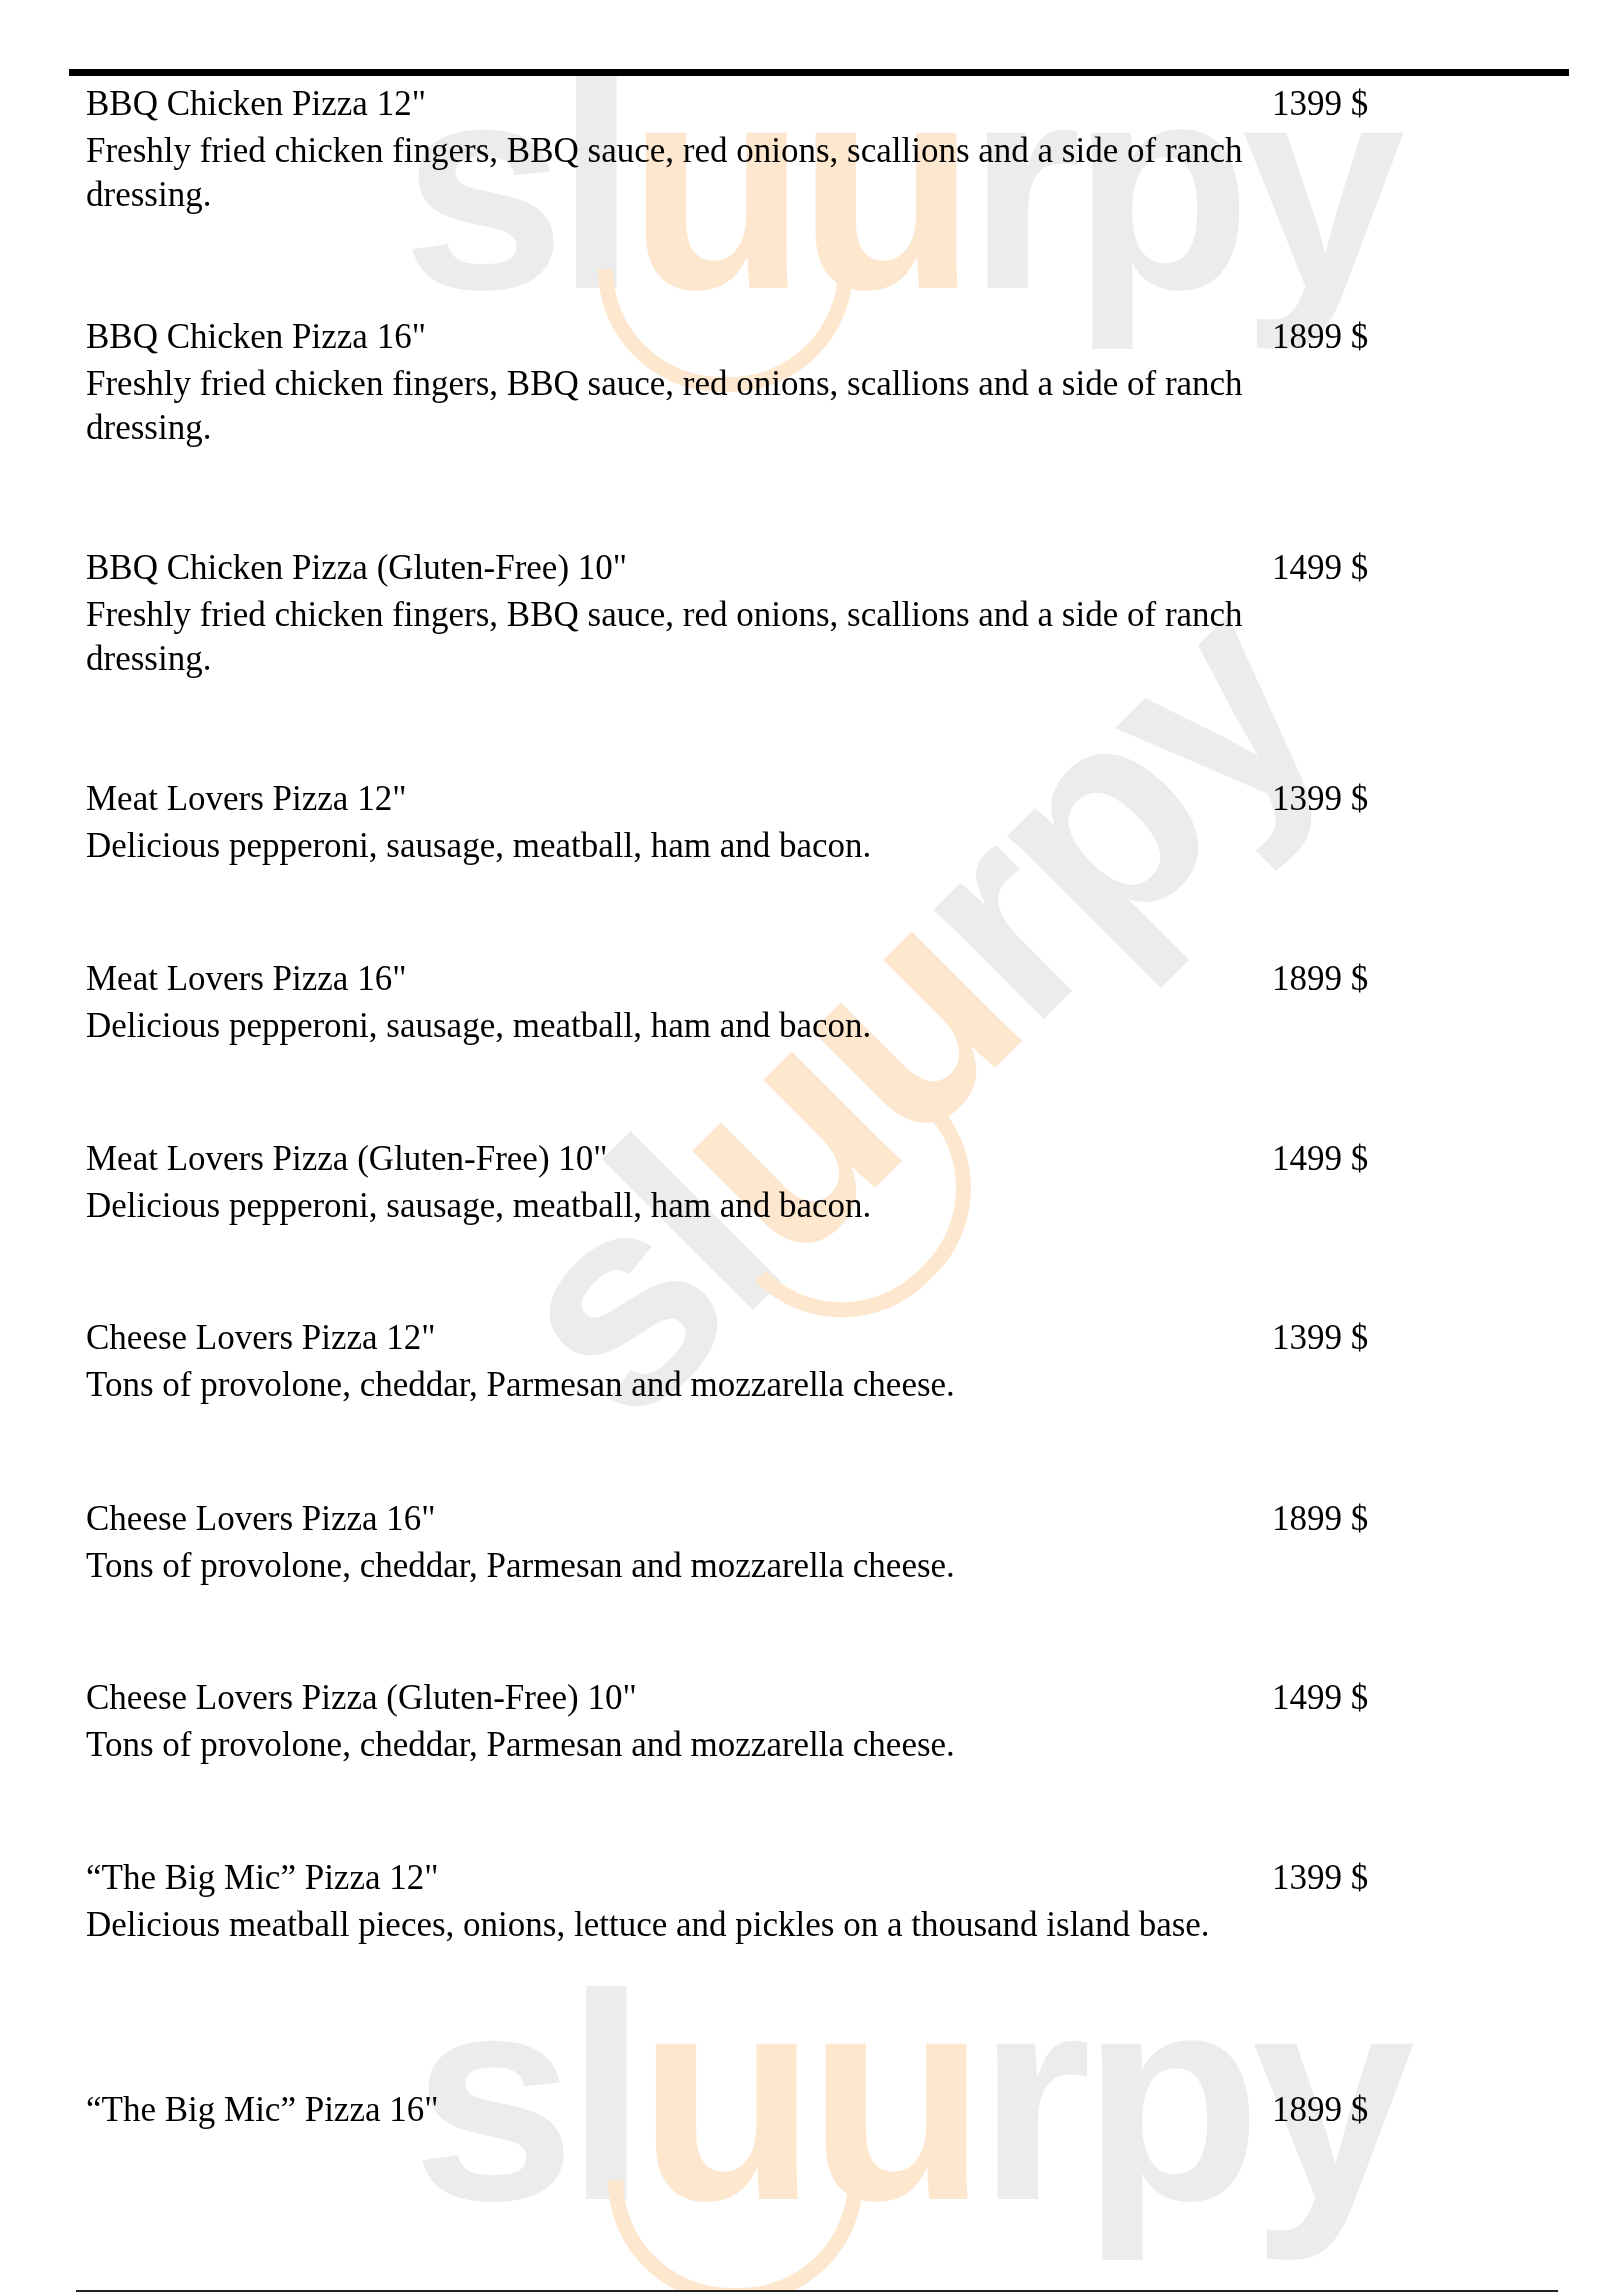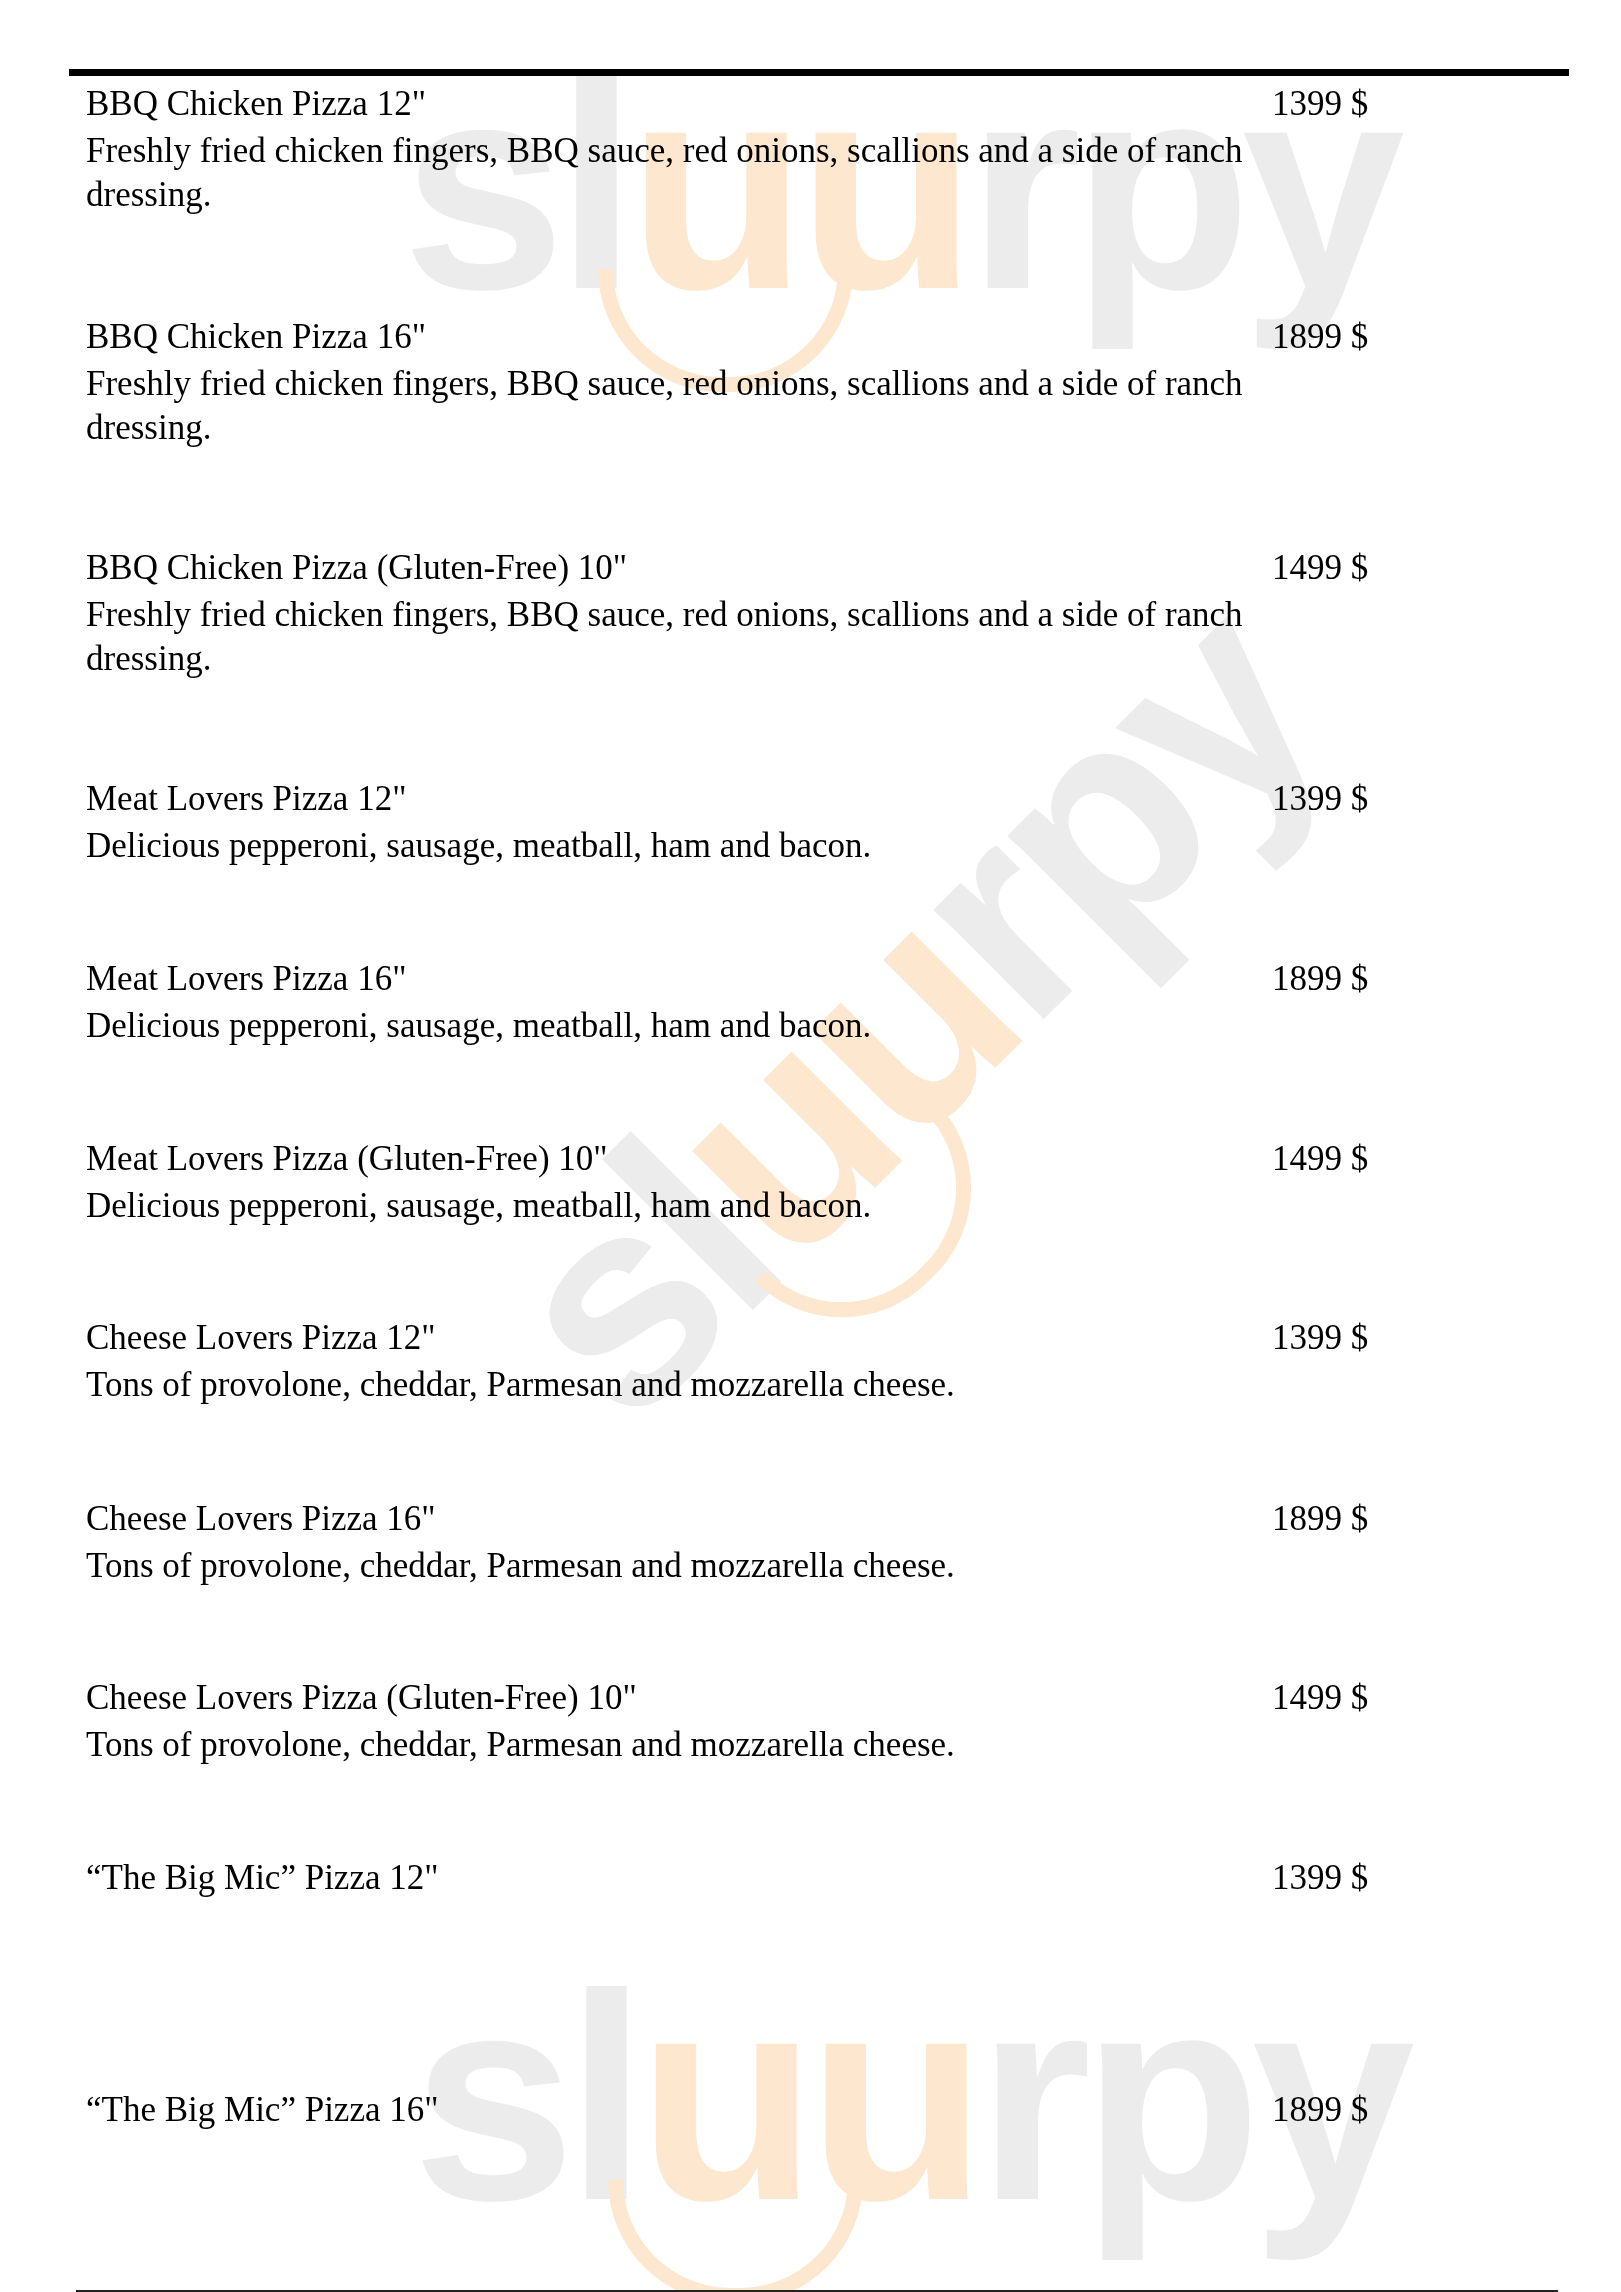--- a/index.html
+++ b/index.html
@@ -93,20 +93,21 @@
     <div class="item-desc">Tons of provolone, cheddar, Parmesan and mozzarella cheese.</div>
     <div class="item-price">1899 $</div>
   </div>
   <div class="item" style="top:1672px;">
     <div class="item-name">Cheese Lovers Pizza (Gluten-Free) 10"</div>
     <div class="item-desc">Tons of provolone, cheddar, Parmesan and mozzarella cheese.</div>
     <div class="item-price">1499 $</div>
   </div>
   <div class="item" style="top:1852px;">
     <div class="item-name">“The Big Mic” Pizza 12"</div>
+    <div class="item-desc">Delicious meatball pieces, onions, lettuce and pickles on a thousand island base.</div>
     <div class="item-price">1399 $</div>
   </div>
   <div class="item" style="top:2084px;">
     <div class="item-name">“The Big Mic” Pizza 16"</div>
     <div class="item-price">1899 $</div>
   </div>
 </div>
 
 
 </body></html>

